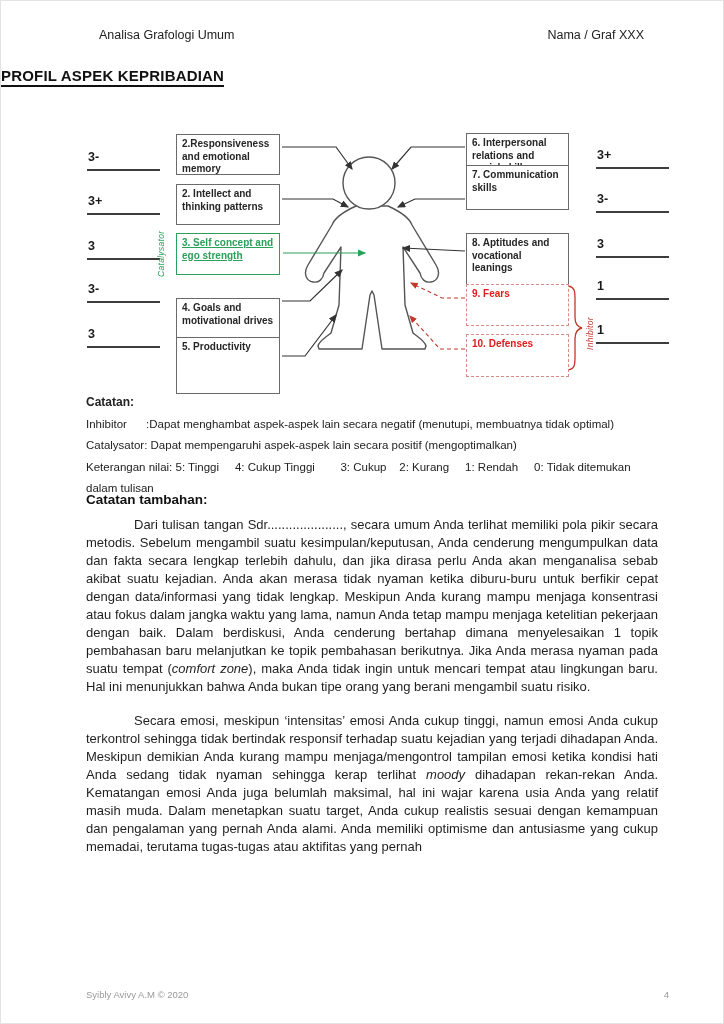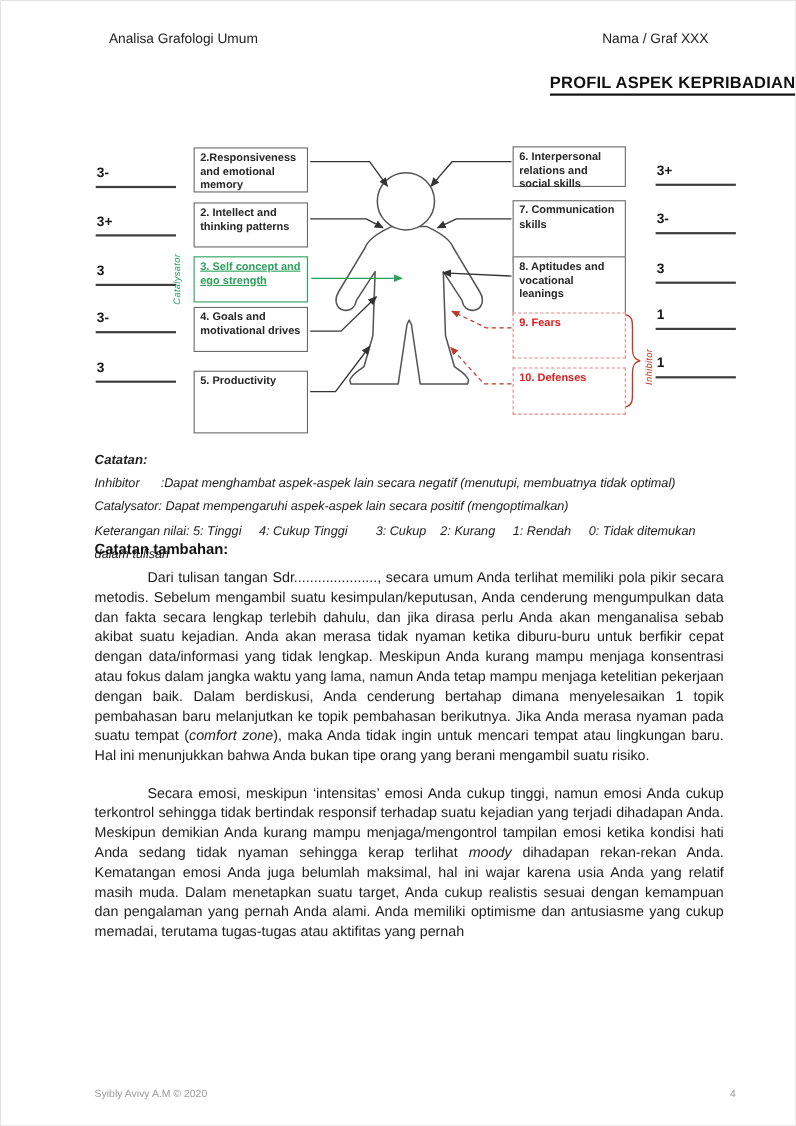--- a/index.html
+++ b/index.html
@@ -4,40 +4,40 @@
 <style>
   html,body{margin:0;padding:0;background:#fff;}
   .page{
     position:relative;width:724px;height:1024px;background:#ffffff;
     font-family:"Liberation Sans",sans-serif;color:#262626;
     box-sizing:border-box;border:1px solid #e3e3e3;overflow:hidden;
   }
   
   .hdr{position:absolute;top:27px;left:98px;right:79px;display:flex;justify-content:space-between;font-size:12.5px;color:#222;}
   
-  .title-wrap{position:absolute;top:66px;left:0;width:100%;text-align:right;}
+  .title-wrap{position:absolute;top:66px;left:0;width:100%;text-align:left;}
   .title{font-weight:bold;font-size:15px;color:#111;border-bottom:2px solid #111;padding-bottom:1px;letter-spacing:.2px;}
   
   .diagram{position:absolute;top:118px;left:0;width:724px;height:266px;}
   .diagram svg{position:absolute;left:0;top:0;}
   .score{position:absolute;width:72px;height:19px;border-bottom:2px solid #3d3d3d;font-weight:bold;font-size:12.5px;color:#1a1a1a;padding-left:1px;box-sizing:content-box;}
   .score.l{left:86px;}
   .score.r{left:595px;}
   .abox{position:absolute;box-sizing:border-box;border:1px solid #6a6a6a;background:#fff;padding:3px 5px;font-size:10px;font-weight:bold;line-height:12.5px;color:#262626;}
   .abox.l{left:175px;width:104px;}
   .abox.r{left:465px;width:103px;}
   .abox.green{border-color:#2aa05a;}
   .abox.green .t{color:#2aa05a;text-decoration:underline;}
   .abox.reddash{border:1.4px dashed #d98c85;}
   .abox.reddash .t{color:#e01b1b;}
   .vlabel{position:absolute;writing-mode:vertical-rl;transform:rotate(180deg);font-size:8.5px;font-style:italic;letter-spacing:.3px;}
   .vlabel.green{color:#2aa05a;left:155px;top:114px;height:44px;}
   .vlabel.red{color:#c0392b;left:584px;top:181px;height:50px;}
   
-  .notes{position:absolute;top:407px;left:85px;width:578px;font-style:italic;font-size:11.5px;line-height:21.5px;color:#222;}
+  .notes{position:absolute;top:391px;left:85px;width:578px;font-size:11.5px;line-height:21.5px;color:#222;}
   .notes .nh{font-weight:bold;font-size:12px;}
   .notes .nl{white-space:pre-wrap;}
   .addl{position:absolute;top:491px;left:85px;width:572px;color:#1f1f1f;}
   .addl h3{margin:0;font-size:13.5px;font-weight:bold;color:#111;}
   .addl p{margin:9px 0 0 0;font-size:13px;line-height:18px;text-align:justify;text-indent:48px;}
   .addl p + p{margin-top:16px;}
   
   .ftr{position:absolute;top:988px;left:85px;right:54px;display:flex;justify-content:space-between;font-size:9.5px;color:#9a9a9a;}
 </style>
 </head>
@@ -118,25 +118,25 @@
 
     <div class="score r" style="top:29px">3+</div>
     <div class="score r" style="top:73px">3-</div>
     <div class="score r" style="top:118px">3</div>
     <div class="score r" style="top:160px">1</div>
     <div class="score r" style="top:204px">1</div>
 
     <div class="abox l" style="top:15px;height:41px"><span class="t">2.Responsiveness and emotional memory</span></div>
     <div class="abox l" style="top:65px;height:41px"><span class="t">2. Intellect and thinking patterns</span></div>
     <div class="abox l green" style="top:114px;height:42px"><span class="t">3. Self concept and ego strength</span></div>
-    <div class="abox l" style="top:160px;height:41px"><span class="t">4. Goals and motivational drives</span></div>
+    <div class="abox l" style="top:179px;height:41px"><span class="t">4. Goals and motivational drives</span></div>
     <div class="abox l" style="top:218px;height:57px"><span class="t">5. Productivity</span></div>
 
     <div class="abox r" style="top:14px;height:37px"><span class="t">6. Interpersonal relations and social skills</span></div>
-    <div class="abox r" style="top:63px;height:57px"><span class="t">7. Communication skills</span></div>
+    <div class="abox r" style="top:46px;height:45px"><span class="t">7. Communication skills</span></div>
     <div class="abox r" style="top:114px;height:55px"><span class="t">8. Aptitudes and vocational leanings</span></div>
     <div class="abox r reddash" style="top:165px;height:42px"><span class="t">9. Fears</span></div>
     <div class="abox r reddash" style="top:215px;height:43px"><span class="t">10. Defenses</span></div>
 
     <div class="vlabel green">Catalysator</div>
     <div class="vlabel red">Inhibitor</div>
   </div>
 
   <div class="notes">
     <div class="nh">Catatan:</div>

